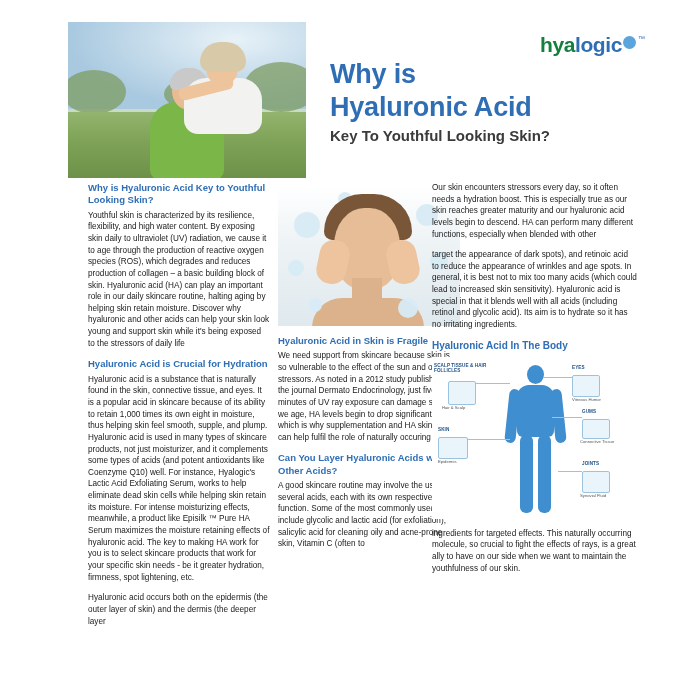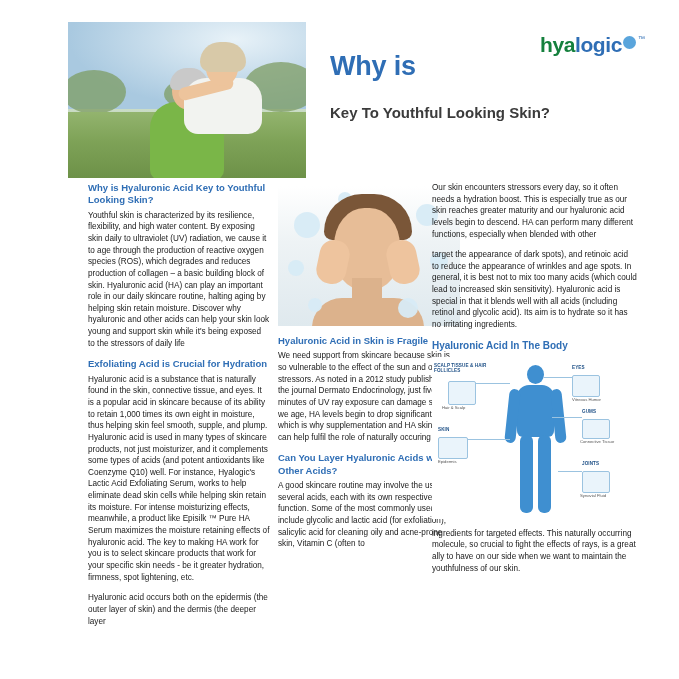--- a/index.html
+++ b/index.html
@@ -126,35 +126,35 @@
   .logo-tm {
     font-size: 7px;
     color: #2f6eb5;
     margin-left: 2px;
     margin-top: 1px;
   }
 
   .title-block {
     position: absolute;
     left: 330px;
-    top: 50px;
+    top: 58px;
     width: 320px;
   }
   .title-line {
     color: #2f6eb5;
     font-size: 27px;
     font-weight: bold;
     line-height: 1.22;
     letter-spacing: -0.2px;
   }
   .subtitle-line {
     color: #3b3b3b;
     font-size: 15px;
     font-weight: bold;
-    margin-top: 21px;
+    margin-top: 3px;
   }
 
   
   .columns {
     position: absolute;
     left: 0;
     top: 182px;
     width: 623px;
     height: 497px;
   }
@@ -318,31 +318,32 @@
 
     <div class="logo">
       <span class="logo-text logo-hya">hya</span>
       <span class="logo-text logo-logic">logic</span>
       <span class="logo-circle"></span>
       <span class="logo-tm">™</span>
     </div>
 
     <div class="title-block">
       <div class="title-line">Why is</div>
+      <div class="title-line">Hyaluronic Acid</div>
       <div class="subtitle-line">Key To Youthful Looking Skin?</div>
     </div>
   </div>
 
   <div class="columns">
 
     <div class="col col1">
       <h3 class="sec">Why is Hyaluronic Acid Key to Youthful Looking Skin?</h3>
       <p class="body">Youthful skin is characterized by its resilience, flexibility, and high water content. By exposing skin daily to ultraviolet (UV) radiation, we cause it to age through the production of reactive oxygen species (ROS), which degrades and reduces production of collagen – a basic building block of skin. Hyaluronic acid (HA) can play an important role in our daily skincare routine, halting aging by helping skin retain moisture. Discover why hyaluronic and other acids can help your skin look young and support skin while it's being exposed to the stressors of daily life</p>
 
-      <h3 class="sec">Exfoliating Acid is Crucial for Hydration</h3>
+      <h3 class="sec">Hyaluronic Acid is Crucial for Hydration</h3>
       <p class="body">Hyaluronic acid is a substance that is naturally found in the skin, connective tissue, and eyes. It is a popular acid in skincare because of its ability to retain 1,000 times its own eight in moisture, thus helping skin feel smooth, supple, and plump. Hyaluronic acid is used in many types of skincare products, not just moisturizer, and it complements some types of acids (and potent antioxidants like Coenzyme Q10) well. For instance, Hyalogic's Lactic Acid Exfoliating Serum, works to help eliminate dead skin cells while helping skin retain its moisture. For intense moisturizing effects, meanwhile, a product like Episilk ™ Pure HA Serum maximizes the moisture retaining effects of hyaluronic acid. The key to making HA work for you is to select skincare products that work for your specific skin needs - be it greater hydration, firmness, spot lightening, etc.</p>
 
       <p class="body">Hyaluronic acid occurs both on the epidermis (the outer layer of skin) and the dermis (the deeper layer</p>
     </div>
 
     <div class="col col2">
 
       <div class="splash">
         <div class="drop d1"></div>
         <div class="drop d2"></div>

